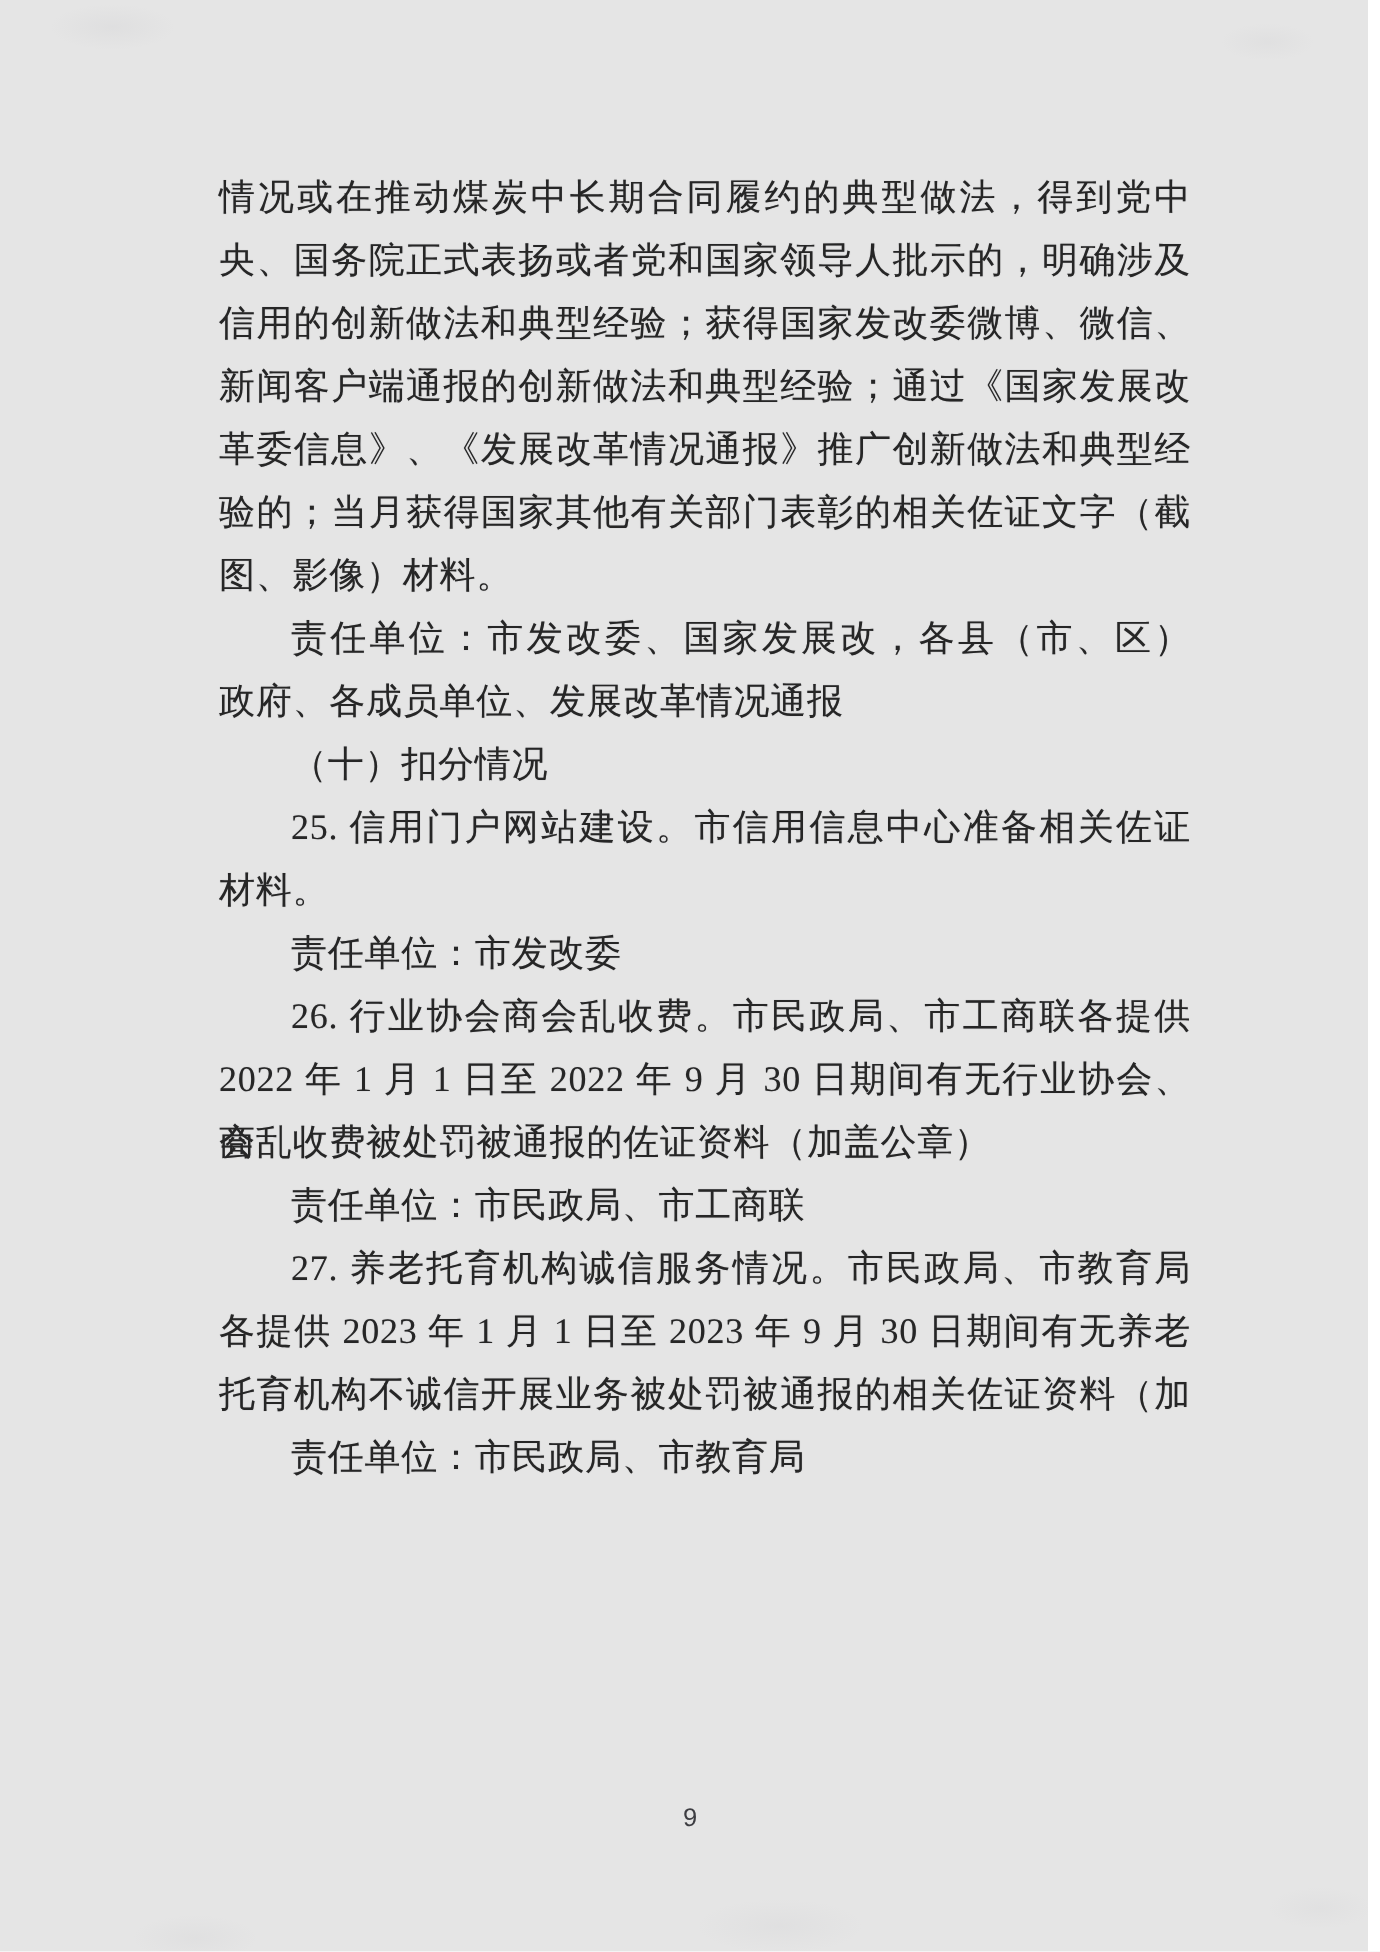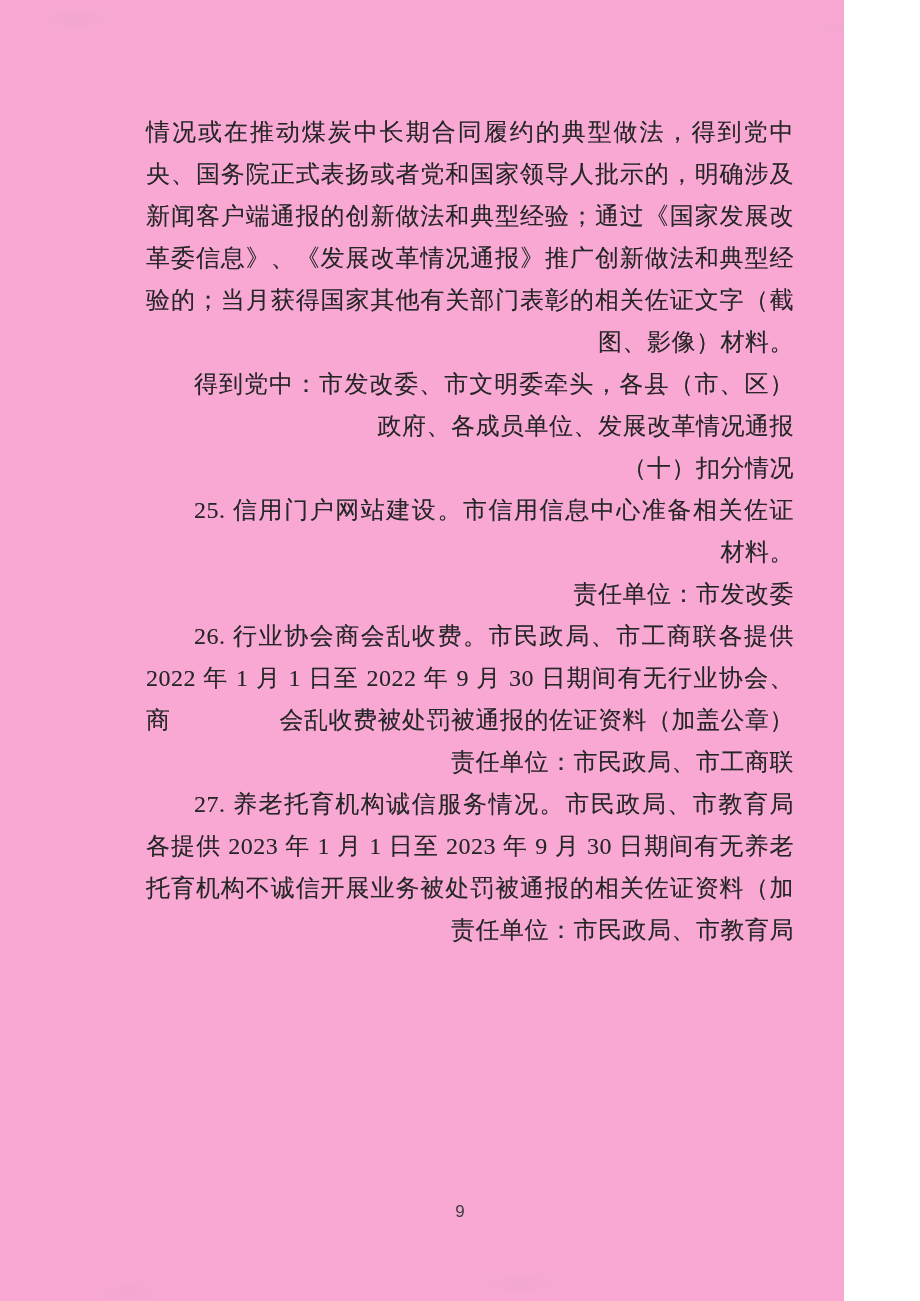--- a/index.html
+++ b/index.html
@@ -1,20 +1,20 @@
 <!DOCTYPE html>
 <html><head>
 <meta charset="utf-8">
 <style>
   html, body { margin: 0; padding: 0; background: #ffffff; }
   .page {
     position: relative;
-    width: 844px;
+    width: 912px;
     height: 1301px;
-    background: #f9a8d4;
+    background: #e5e5e5;
     overflow: hidden;
     font-family: "Liberation Serif", "DejaVu Serif", serif;
     color: #262626;
   }
   
   .artifacts {
     position: absolute;
     inset: 0;
     pointer-events: none;
     background-image:
@@ -29,21 +29,20 @@
     left: 146px;
     top: 111px;
     width: 648px;
   }
   .line {
     height: 42px;
     line-height: 42px;
     font-size: 24px;
     letter-spacing: 0.5px;
     text-shadow: 0 0 0.6px rgba(70,70,80,0.45); 
-    text-align: right;
   }
   .jf {
     text-align: justify;
     text-align-last: justify;
     text-justify: inter-character;
   }
   .ind { text-indent: 2em; }
   .line b { font-weight: normal; }
   .page-num {
     position: absolute;
@@ -59,26 +58,27 @@
 </style>
 </head>
 <body>
 
 <div class="page">
   <div class="artifacts"></div>
 
   <div class="text-block">
     <div class="line jf">情况或在推动煤炭中长期合同履约的典型做法，得到党中</div>
     <div class="line jf">央、国务院正式表扬或者党和国家领导人批示的，明确涉及</div>
+    <div class="line jf">信用的创新做法和典型经验；获得国家发改委微博、微信、</div>
     <div class="line jf">新闻客户端通报的创新做法和典型经验；通过《国家发展改</div>
     <div class="line jf">革委信息》、《发展改革情况通报》推广创新做法和典型经</div>
     <div class="line jf">验的；当月获得国家其他有关部门表彰的相关佐证文字（截</div>
     <div class="line">图、影像）材料。</div>
 
-    <div class="line jf ind">得到党中：市发改委、市文明委牵头，各县（市、区）</div>
+    <div class="line jf ind">责任单位：市发改委、国家发展改，各县（市、区）</div>
     <div class="line">政府、各成员单位、发展改革情况通报</div>
 
     <div class="line ind">（十）扣分情况</div>
 
     <div class="line jf ind"><b>25. 信用门户网站建设。</b><span>市信用信息中心准备相关佐证</span></div>
     <div class="line">材料。</div>
     <div class="line ind">责任单位：市发改委</div>
 
     <div class="line jf ind"><b>26. 行业协会商会乱收费。</b><span>市民政局、市工商联各提供</span></div>
     <div class="line jf">2022 年 1 月 1 日至 2022 年 9 月 30 日期间有无行业协会、商</div>

